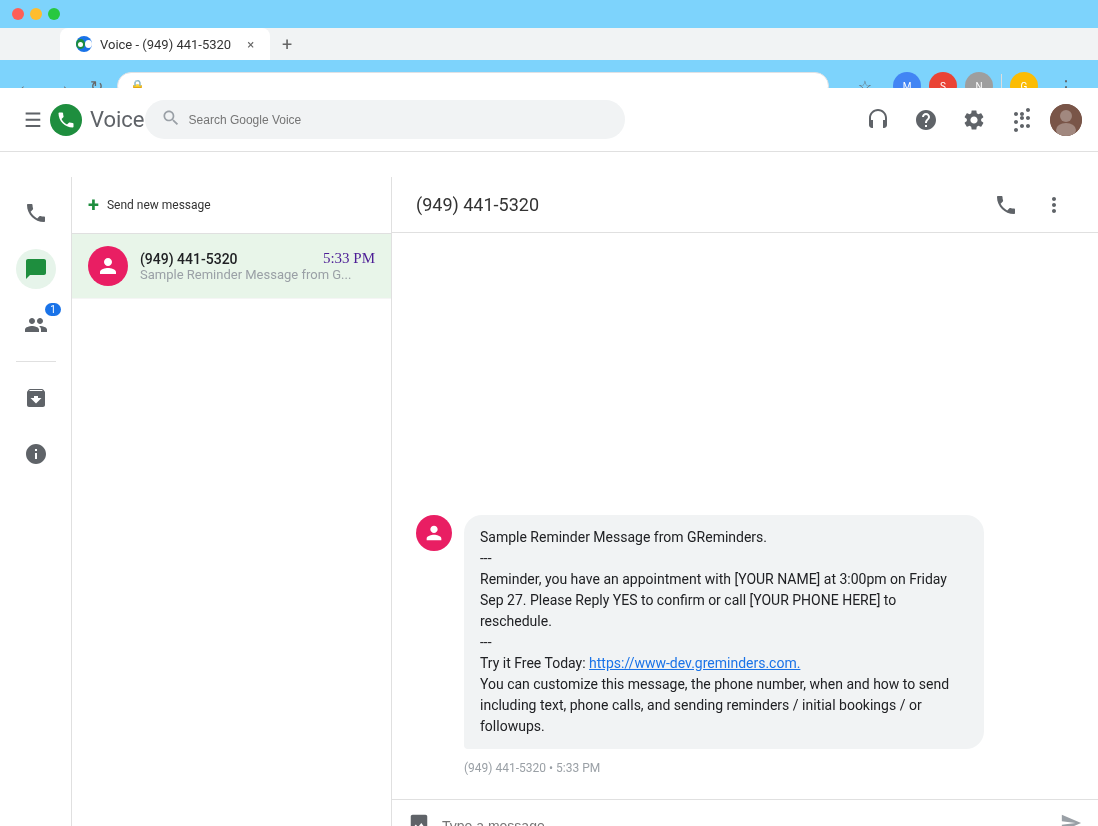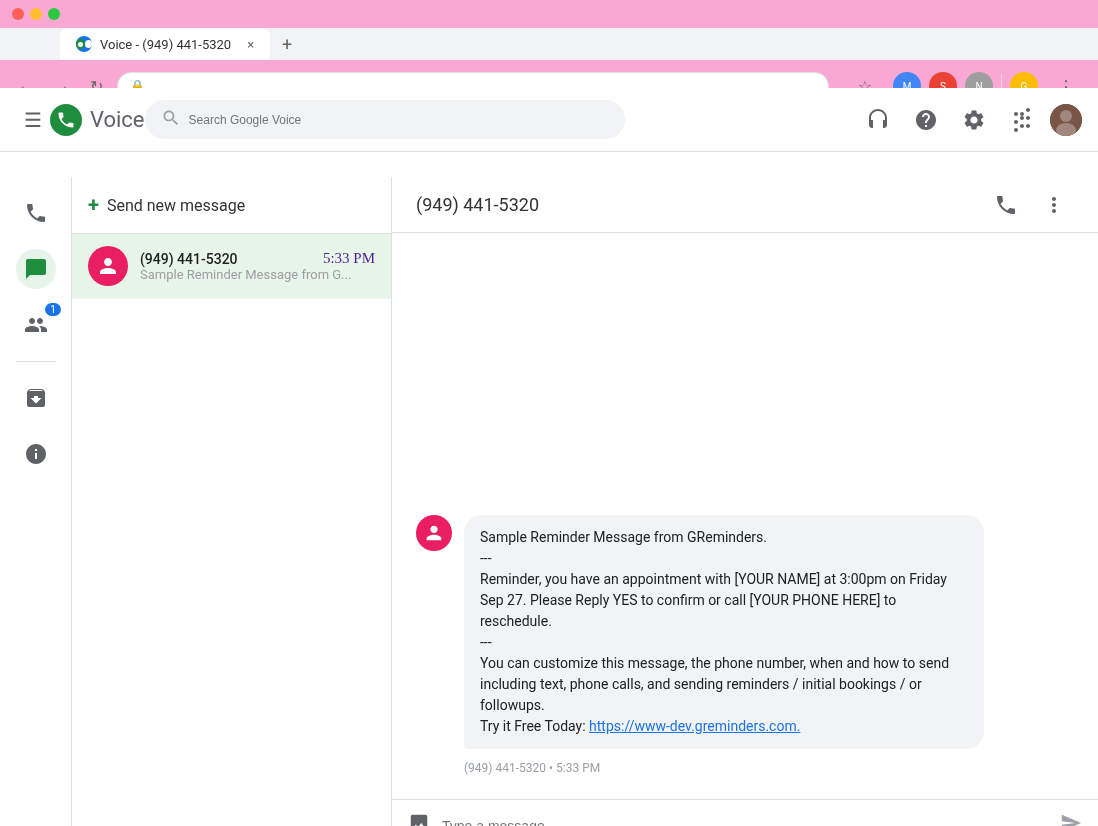--- a/index.html
+++ b/index.html
@@ -1,19 +1,19 @@
 <!DOCTYPE html>
 <html><head>
   <meta charset="utf-8">
   <style>
     * { box-sizing: border-box; margin: 0; padding: 0; }
     body { font-family: 'Google Sans', Roboto, Arial, sans-serif; font-size: 14px; background: #fff; overflow: hidden; width: 1098px; height: 826px; }
 
     
-    .browser-chrome { background: #f9a8d4; border-bottom: 1px solid #ddd; }
+    .browser-chrome { background: #7dd3fc; border-bottom: 1px solid #ddd; }
     .browser-titlebar { display: flex; align-items: center; padding: 8px 12px; gap: 8px; }
     .browser-dots { display: flex; gap: 6px; }
     .browser-dot { width: 12px; height: 12px; border-radius: 50%; }
     .dot-red { background: #ff5f57; }
     .dot-yellow { background: #ffbd2e; }
     .dot-green { background: #28c840; }
     .browser-tab { display: flex; align-items: center; gap: 8px; background: #fff; border-radius: 8px 8px 0 0; padding: 8px 16px; font-size: 13px; color: #333; min-width: 200px; }
     .tab-favicon { width: 16px; height: 16px; background: #1a73e8; border-radius: 50%; display: flex; align-items: center; justify-content: center; }
     .tab-favicon::after { content: ''; width: 8px; height: 8px; background: #fff; border-radius: 50%; }
     .browser-addressbar { display: flex; align-items: center; padding: 6px 12px; gap: 8px; }
@@ -50,21 +50,21 @@
     .sidebar-item-icon { width: 40px; height: 40px; border-radius: 50%; display: flex; align-items: center; justify-content: center; font-size: 20px; color: #5f6368; }
     .sidebar-item.active .sidebar-item-icon { background: #e6f4ea; color: #1e8e3e; }
     .badge { position: absolute; top: 6px; right: 10px; background: #1a73e8; color: #fff; border-radius: 10px; font-size: 10px; padding: 1px 5px; min-width: 16px; text-align: center; }
     .sidebar-divider { width: 40px; height: 1px; background: #e0e0e0; margin: 8px 0; }
 
     
     .messages-panel { width: 320px; background: #fff; border-right: 1px solid #e0e0e0; display: flex; flex-direction: column; margin-top: 64px; }
     .messages-header { padding: 16px; display: flex; align-items: center; gap: 8px; border-bottom: 1px solid #e0e0e0; }
     .new-message-btn { display: flex; align-items: center; gap: 8px; cursor: pointer; }
     .new-message-icon { color: #1e8e3e; font-size: 20px; font-weight: bold; }
-    .new-message-text { font-size: 16px; color: #333; }
+    .new-message-text { font-size: 12px; color: #333; }
     .message-list { overflow-y: auto; flex: 1; }
     .message-item { display: flex; align-items: center; gap: 12px; padding: 12px 16px; cursor: pointer; border-bottom: 1px solid #f5f5f5; }
     .message-item.active { background: #e8f5e9; }
     .message-avatar { width: 40px; height: 40px; border-radius: 50%; background: #e91e63; display: flex; align-items: center; justify-content: center; flex-shrink: 0; }
     .message-info { flex: 1; min-width: 0; }
     .message-name-row { display: flex; justify-content: space-between; align-items: center; }
     .message-name { font-size: 14px; font-weight: 500; color: #202124; }
     .message-time { font-size: 15px; color: #4c1d95; font-family: Liberation Serif, serif; }
     .message-preview { font-size: 13px; color: #9aa0a6; white-space: nowrap; overflow: hidden; text-overflow: ellipsis; }
 
@@ -267,22 +267,22 @@
         <div class="message-sender-avatar">
           <svg width="22" height="22" viewBox="0 0 24 24" fill="white">
             <path d="M12 12c2.21 0 4-1.79 4-4s-1.79-4-4-4-4 1.79-4 4 1.79 4 4 4zm0 2c-2.67 0-8 1.34-8 4v2h16v-2c0-2.66-5.33-4-8-4z"></path>
           </svg>
         </div>
         <div class="message-bubble">
           <p>Sample Reminder Message from GReminders.</p>
           <p>---</p>
           <p>Reminder, you have an appointment with [YOUR NAME] at 3:00pm on Friday Sep 27.  Please Reply YES to confirm or call [YOUR PHONE HERE] to reschedule.</p>
           <p>---</p>
+          <p>Try it Free Today: <a href="#">https://www-dev.greminders.com.</a></p>
           <p>You can customize this message, the phone number, when and how to send including text, phone calls, and sending reminders / initial bookings / or followups.</p>
-          <p>Try it Free Today: <a href="#">https://www-dev.greminders.com.</a></p>
         </div>
       </div>
       <div class="message-meta">(949) 441-5320 • 5:33 PM</div>
     </div>
     <div class="chat-input-area">
       <span class="chat-input-icon">
         <svg width="22" height="22" viewBox="0 0 24 24" fill="#5f6368">
           <path d="M21 19V5c0-1.1-.9-2-2-2H5c-1.1 0-2 .9-2 2v14c0 1.1.9 2 2 2h14c1.1 0 2-.9 2-2zM8.5 13.5l2.5 3.01L14.5 12l4.5 6H5l3.5-4.5z"></path>
         </svg>
       </span>

